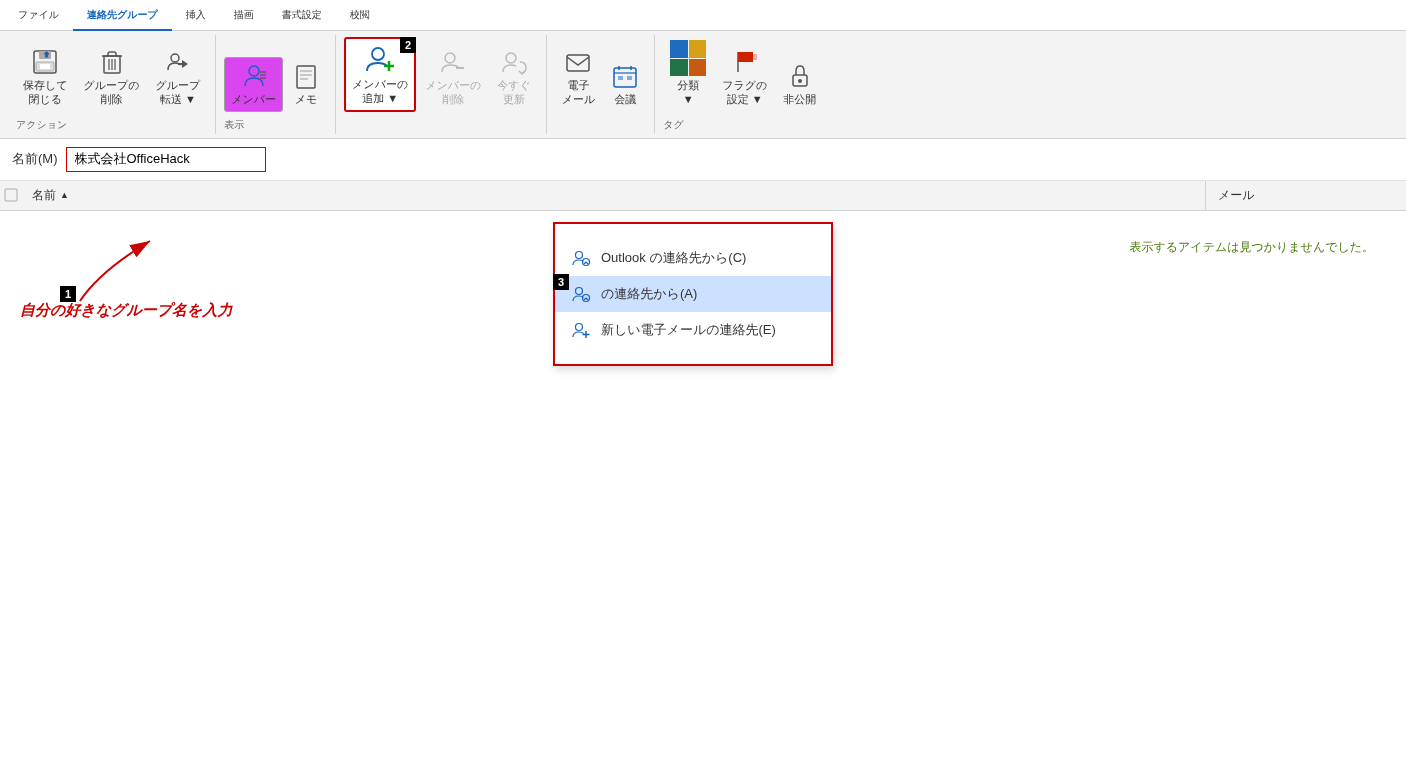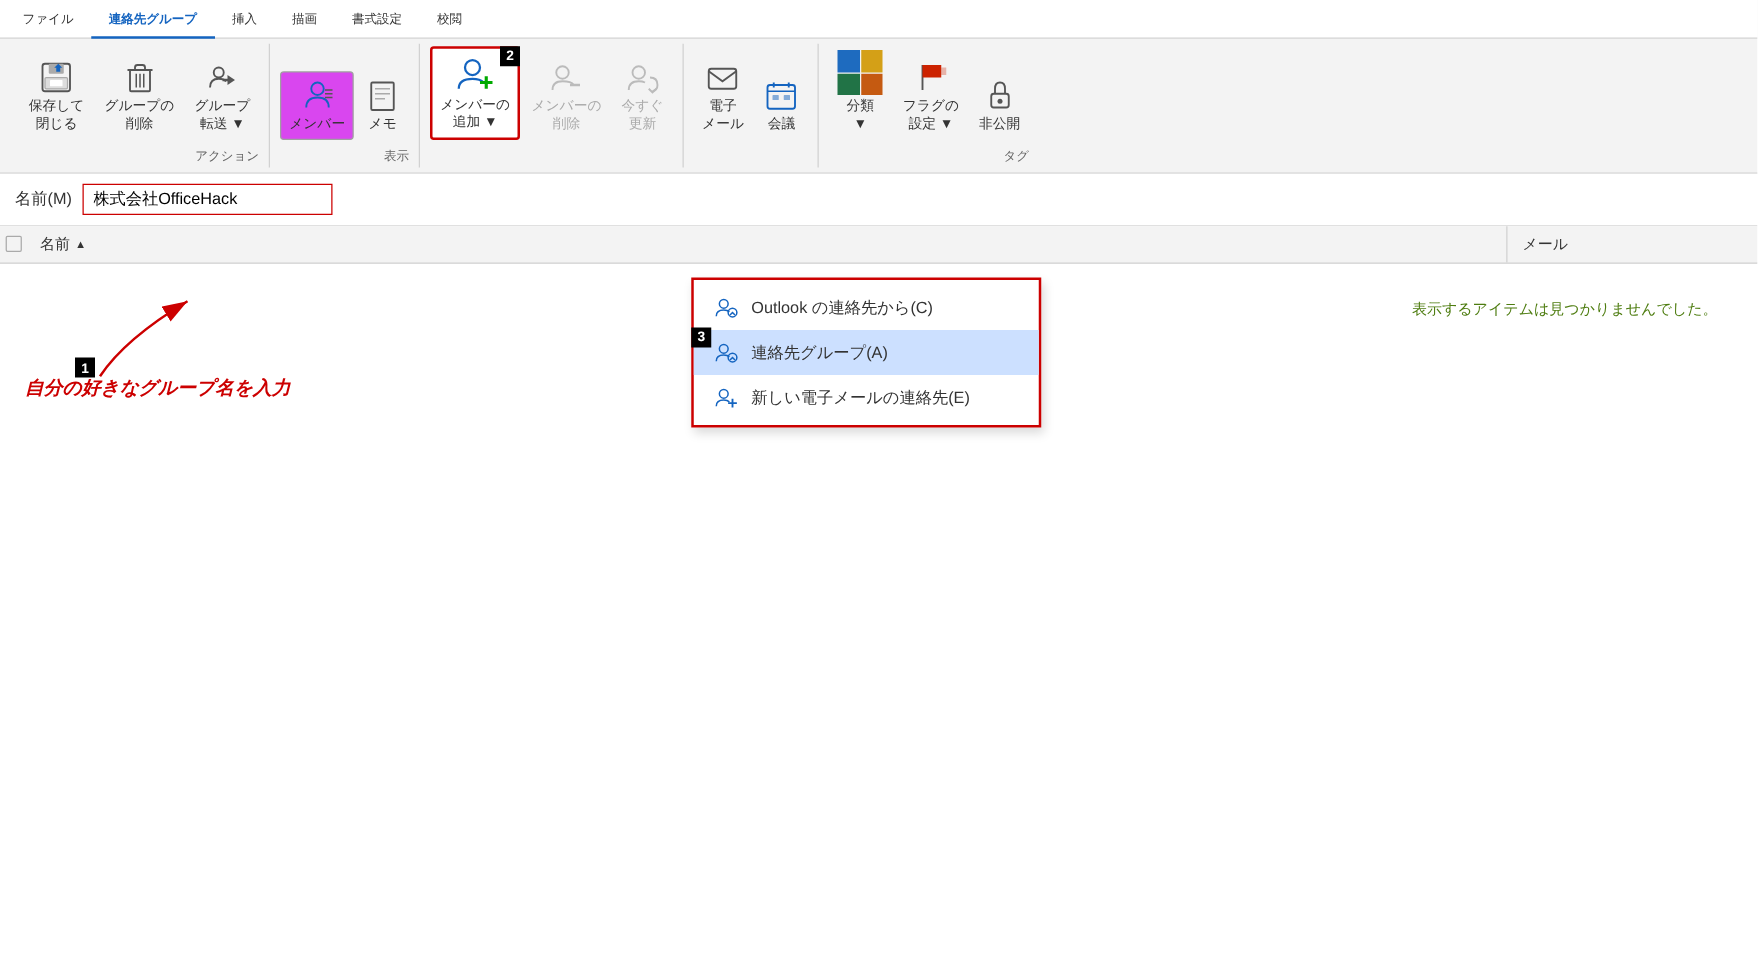--- a/index.html
+++ b/index.html
@@ -8,21 +8,21 @@
     
     .ribbon { background: #f3f3f3; border-bottom: 1px solid #d1d1d1; user-select: none; }
     .ribbon-tabs { display: flex; padding: 0 4px; background: #fff; border-bottom: 1px solid #d1d1d1; }
     .ribbon-tab { padding: 8px 14px; font-size: 10px; cursor: pointer; color: #333; position: relative; }
     .ribbon-tab.active { color: #1464c0; font-weight: bold; }
     .ribbon-tab.active::after { content: ''; position: absolute; bottom: -1px; left: 0; right: 0; height: 2px; background: #1464c0; }
     .ribbon-body { display: flex; align-items: stretch; padding: 4px 8px; gap: 0; }
     .ribbon-group { display: flex; flex-direction: column; padding: 0 8px; border-right: 1px solid #d1d1d1; position: relative; }
     .ribbon-group:last-child { border-right: none; }
     .ribbon-group-items { display: flex; align-items: flex-end; gap: 2px; flex: 1; padding-bottom: 4px; }
-    .ribbon-group-label { text-align: right; font-size: 10px; color: #666; padding-top: 2px; padding-bottom: 2px; }
+    .ribbon-group-label { text-align: left; font-size: 10px; color: #666; padding-top: 2px; padding-bottom: 2px; }
 
     .ribbon-btn { display: flex; flex-direction: column; align-items: center; justify-content: flex-end; padding: 4px 6px; cursor: pointer; border-radius: 3px; min-width: 42px; border: 1px solid transparent; font-size: 11px; color: #333; gap: 2px; }
     .ribbon-btn .icon { font-size: 22px; line-height: 1; }
     .ribbon-btn .label { text-align: center; line-height: 1.3; font-size: 11px; }
 
     
     .ribbon-btn.highlighted { background: #d946ef; border-color: #a0a0a0; }
 
     
     .ribbon-btn.step2 { border: 2px solid #cc0000; background: #fff; }
@@ -38,21 +38,21 @@
     .name-row { display: flex; align-items: center; padding: 8px 12px; border-bottom: 1px solid #e0e0e0; gap: 8px; }
     .name-label { font-size: 13px; color: #333; white-space: nowrap; }
     .name-input { border: 1px solid #cc0000; padding: 4px 8px; font-size: 13px; min-width: 200px; outline: none; }
     .table-header { display: flex; background: #f3f3f3; border-bottom: 1px solid #d1d1d1; align-items: center; }
     .table-col { padding: 6px 12px; font-size: 12px; color: #333; cursor: pointer; user-select: none; display: flex; align-items: center; gap: 4px; }
     .table-col.name-col { flex: 1; border-right: 1px solid #d1d1d1; }
     .table-col.email-col { width: 200px; }
     .table-checkbox { width: 20px; padding: 6px 4px; }
     .sort-asc::after { content: ' ▲'; font-size: 9px; }
     .empty-msg { padding: 20px 12px; font-size: 12px; color: #4d7c0f; }
-    .dropdown-menu { position: absolute; top: 222px; left: 553px; background: #fff; border: 1px solid #c8c8c8; box-shadow: 2px 4px 8px rgba(0,0,0,0.15); z-index: 200; min-width: 280px; padding: 4px 0; border: 2px solid #cc0000; }
+    .dropdown-menu { position: absolute; top: 222px; left: 553px; background: #fff; border: 1px solid #c8c8c8; box-shadow: 2px 4px 8px rgba(0,0,0,0.15); z-index: 200; min-width: 280px; padding: 16px 0; border: 2px solid #cc0000; }
     .dropdown-item { display: flex; align-items: center; padding: 8px 16px; gap: 10px; cursor: pointer; font-size: 13px; color: #333; }
     .dropdown-item.highlighted { background: #cce0ff; }
     .dropdown-item .item-icon { font-size: 18px; color: #1464c0; }
 
     
     .step-badge { display: inline-block; background: #000; color: #fff; font-size: 11px; font-weight: bold; width: 16px; height: 16px; line-height: 16px; text-align: center; position: absolute; top: -2px; right: -2px; z-index: 10; }
     .annotation-text { color: #cc0000; font-size: 15px; font-weight: bold; margin-top: 8px; margin-left: 16px; font-style: italic; }
 
     
     .color-tiles { display: grid; grid-template-columns: 1fr 1fr; grid-template-rows: 1fr 1fr; gap: 1px; width: 36px; height: 36px; }
@@ -330,21 +330,21 @@
   <div class="dropdown-item highlighted" style="position:relative;">
     <span class="step-badge" style="position:absolute; left:-2px; top:-2px;">3</span>
     <span class="item-icon">
       <svg width="20" height="20" viewBox="0 0 20 20">
         <circle cx="8" cy="7" r="3.5" fill="none" stroke="#1464c0" stroke-width="1.2"></circle>
         <path d="M2 17 Q2 12 8 12 Q11 12 12.5 13.5" fill="none" stroke="#1464c0" stroke-width="1.2"></path>
         <circle cx="15" cy="14" r="3.5" fill="none" stroke="#1464c0" stroke-width="1.2"></circle>
         <path d="M13 16 L15 14 L17 16" fill="none" stroke="#1464c0" stroke-width="1.2"></path>
       </svg>
     </span>
-    <span>連絡先グループ(A)</span>
+    <span>の連絡先から(A)</span>
   </div>
 
   <div class="dropdown-item">
     <span class="item-icon">
       <svg width="20" height="20" viewBox="0 0 20 20">
         <circle cx="8" cy="7" r="3.5" fill="none" stroke="#1464c0" stroke-width="1.2"></circle>
         <path d="M2 17 Q2 12 8 12 Q11 12 12.5 13.5" fill="none" stroke="#1464c0" stroke-width="1.2"></path>
         <line x1="15" y1="11" x2="15" y2="18" stroke="#1464c0" stroke-width="1.5"></line>
         <line x1="11.5" y1="14.5" x2="18.5" y2="14.5" stroke="#1464c0" stroke-width="1.5"></line>
       </svg>

